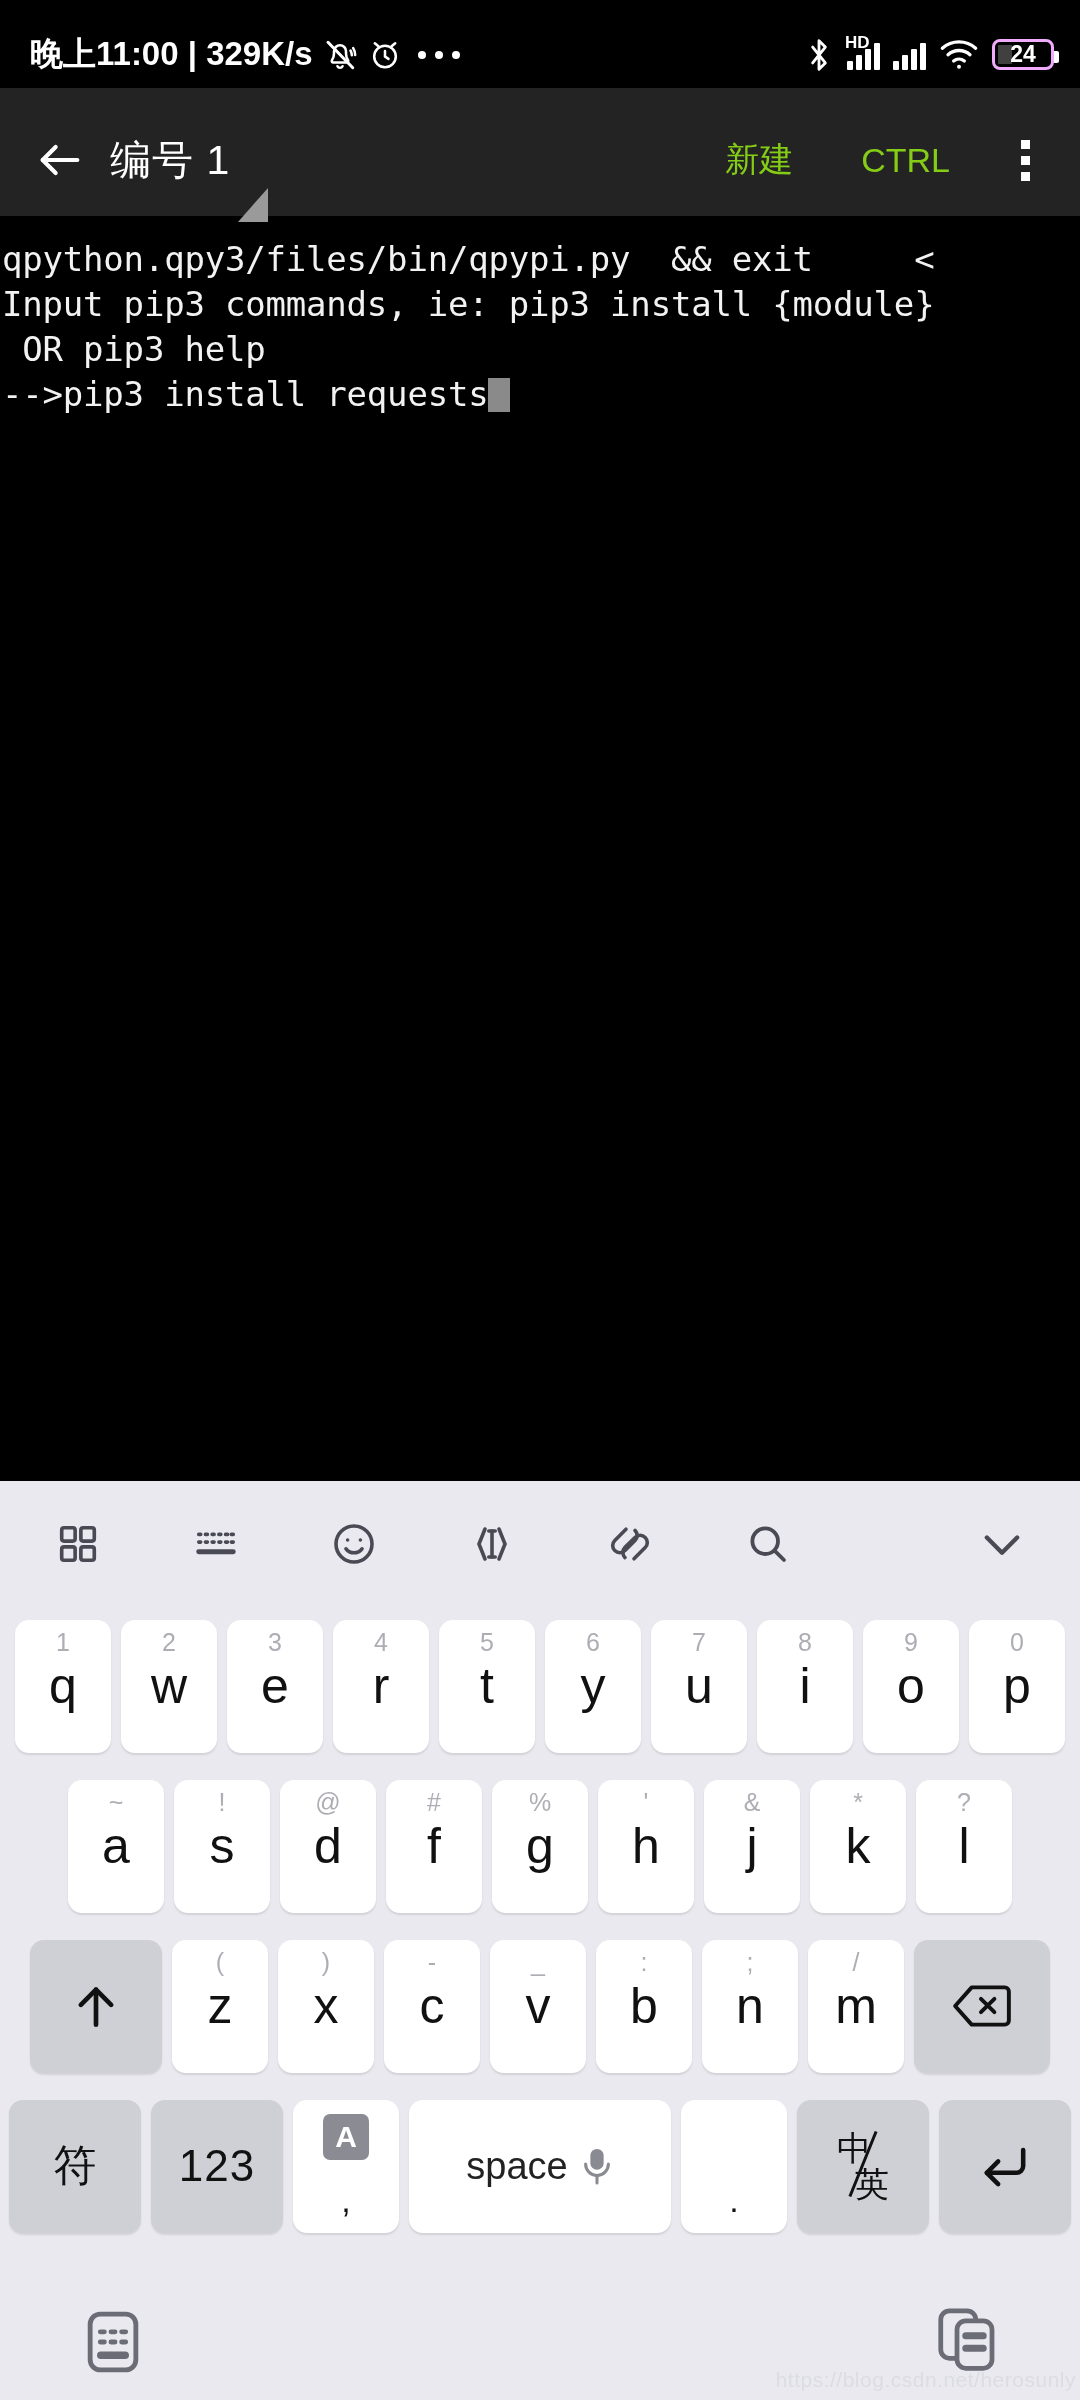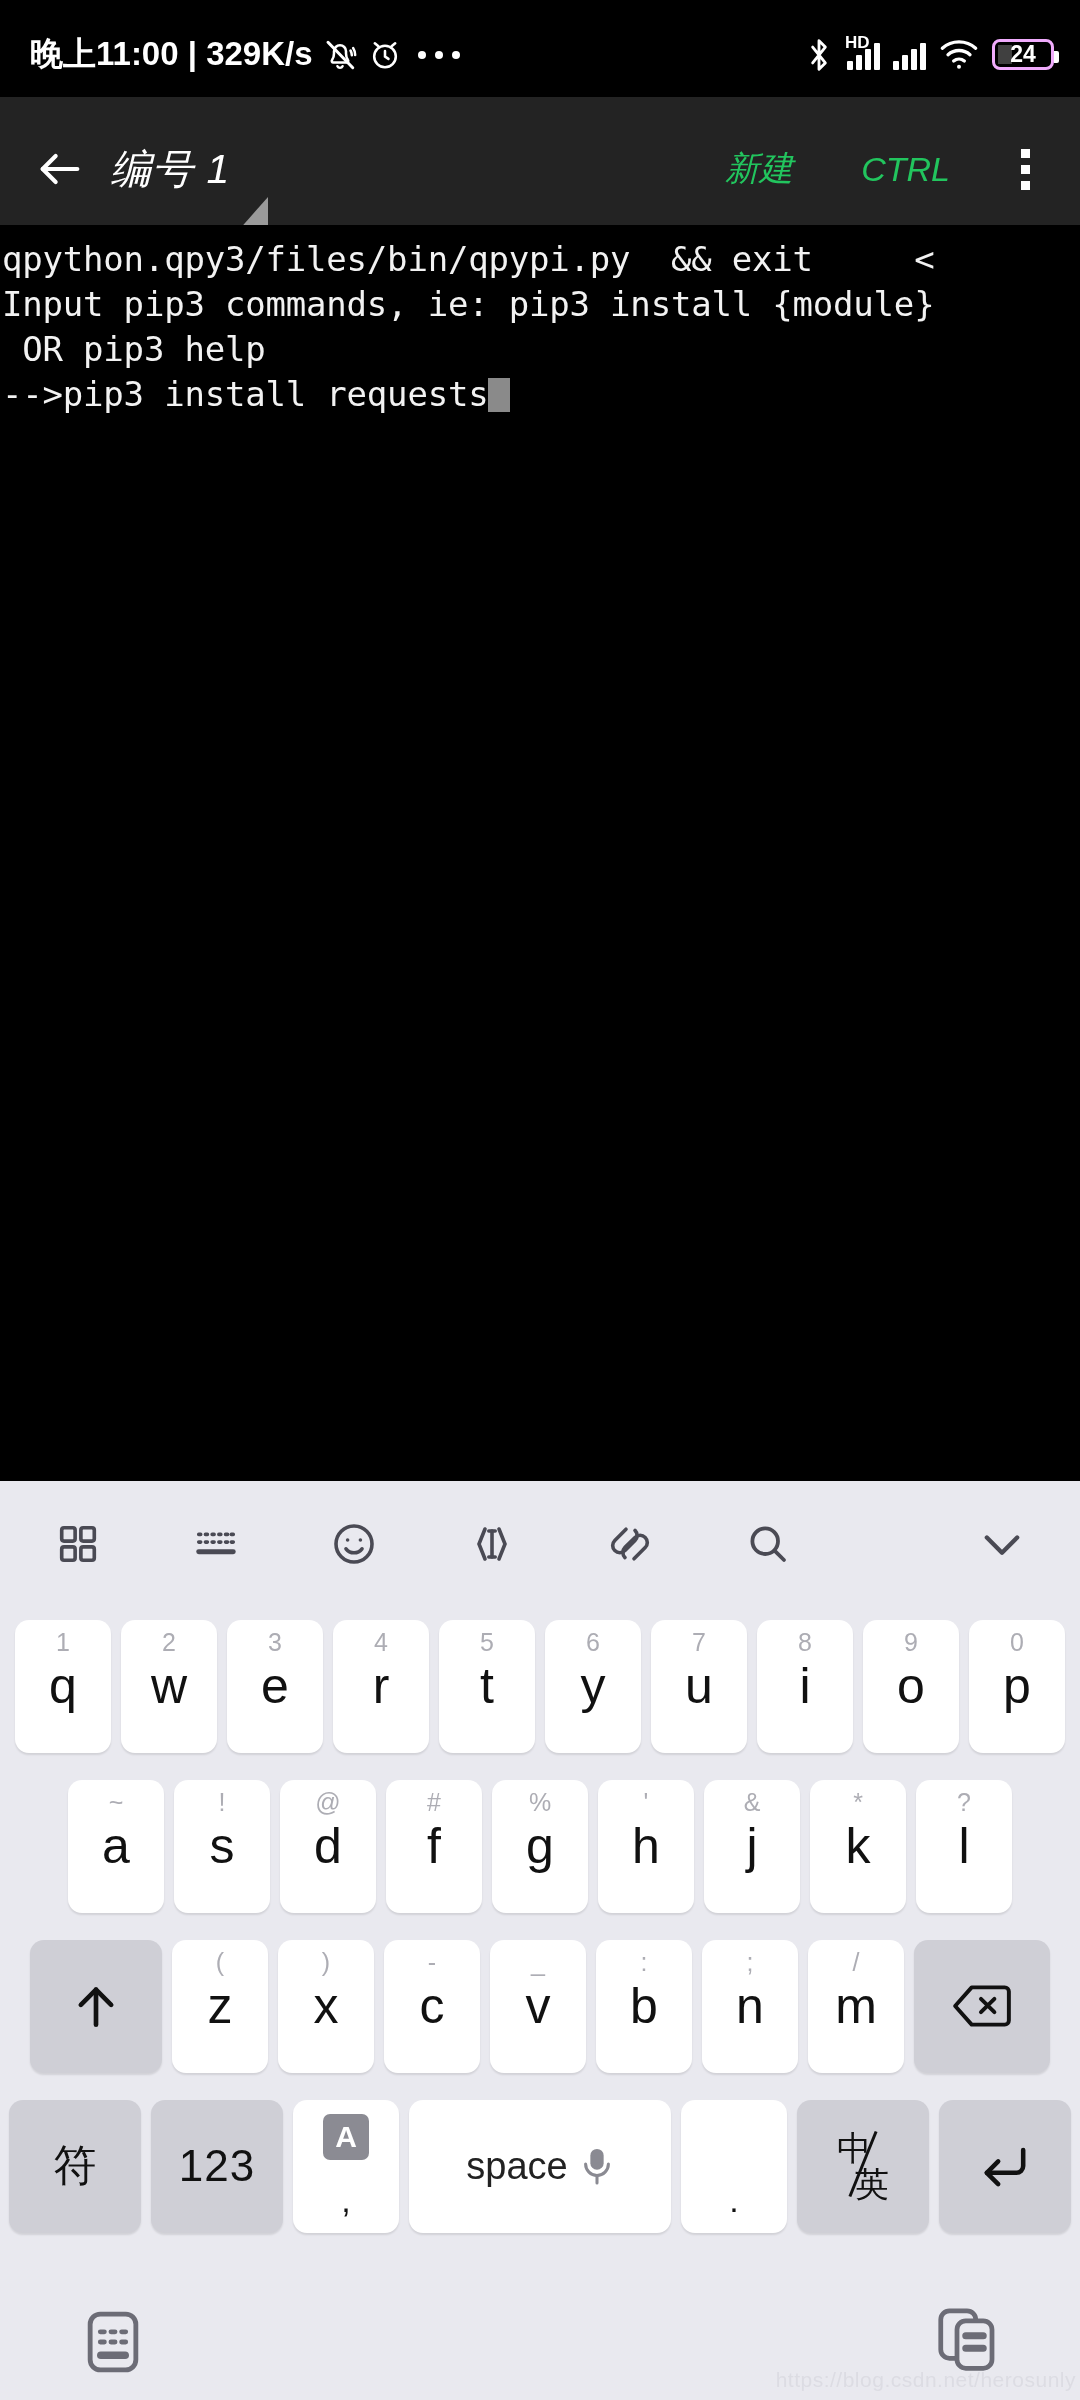--- a/index.html
+++ b/index.html
@@ -30,32 +30,32 @@
   .batt {
     width:62px; height:31px; border:3px solid #f0abfc; border-radius:8px;
     display:flex; align-items:center; justify-content:center; position:relative;
   }
   .batt:after { content:""; position:absolute; right:-8px; top:9px; width:5px; height:12px; background:#fff; border-radius:0 2px 2px 0; }
   .batt-fill { position:absolute; left:3px; top:3px; bottom:3px; width:14px; background:#fff; opacity:.25; }
   .batt-txt { font-size:23px; font-weight:bold; line-height:1; position:relative; z-index:2; }
 
   
   .appbar {
-    position:absolute; top:85px; left:0; width:1080px; height:128px;
-    background:#232323; display:flex; align-items:center; padding:16px 24px 0 28px;font-style:italic;
+    position:absolute; top:76px; left:0; width:1080px; height:128px;
+    background:#232323; display:flex; align-items:center; padding:16px 24px 0 28px;
   }
   .back-arrow { width:64px; height:64px; display:flex; align-items:center; justify-content:center; cursor:pointer; }
   .title-wrap { position:relative; display:flex; align-items:center; margin-left:18px; }
   .app-title { color:#fff; font-size:41px; font-weight:normal; letter-spacing:1px; white-space:nowrap; }
   .res-handle {
     width:0; height:0; border-left:30px solid transparent; border-bottom:34px solid #9a9a9a;
     margin-left:8px; align-self:flex-end; margin-bottom:-34px;
   }
   .bar-actions { margin-left:auto; display:flex; align-items:center; gap:0; }
-  .bar-btn { color:#22c55e; font-size:34px; padding:0 34px; cursor:pointer; white-space:nowrap; }
+  .bar-btn { color:#84cc16; font-size:34px; padding:0 34px; cursor:pointer; white-space:nowrap; }
   .kebab { width:62px; height:80px; display:flex; flex-direction:column; align-items:center; justify-content:center; gap:7px; cursor:pointer; margin-left:10px; }
   .kebab i { width:9px; height:9px; background:#fff; display:block; }
 
   
   .terminal {
     position:absolute; top:213px; left:0; width:1080px; height:1256px;
     background:#000; padding:12px 2px 9px 2px; overflow:hidden;
   }
   .term-line {
     color:#f2f2f2; font-family:"DejaVu Sans Mono", monospace;

